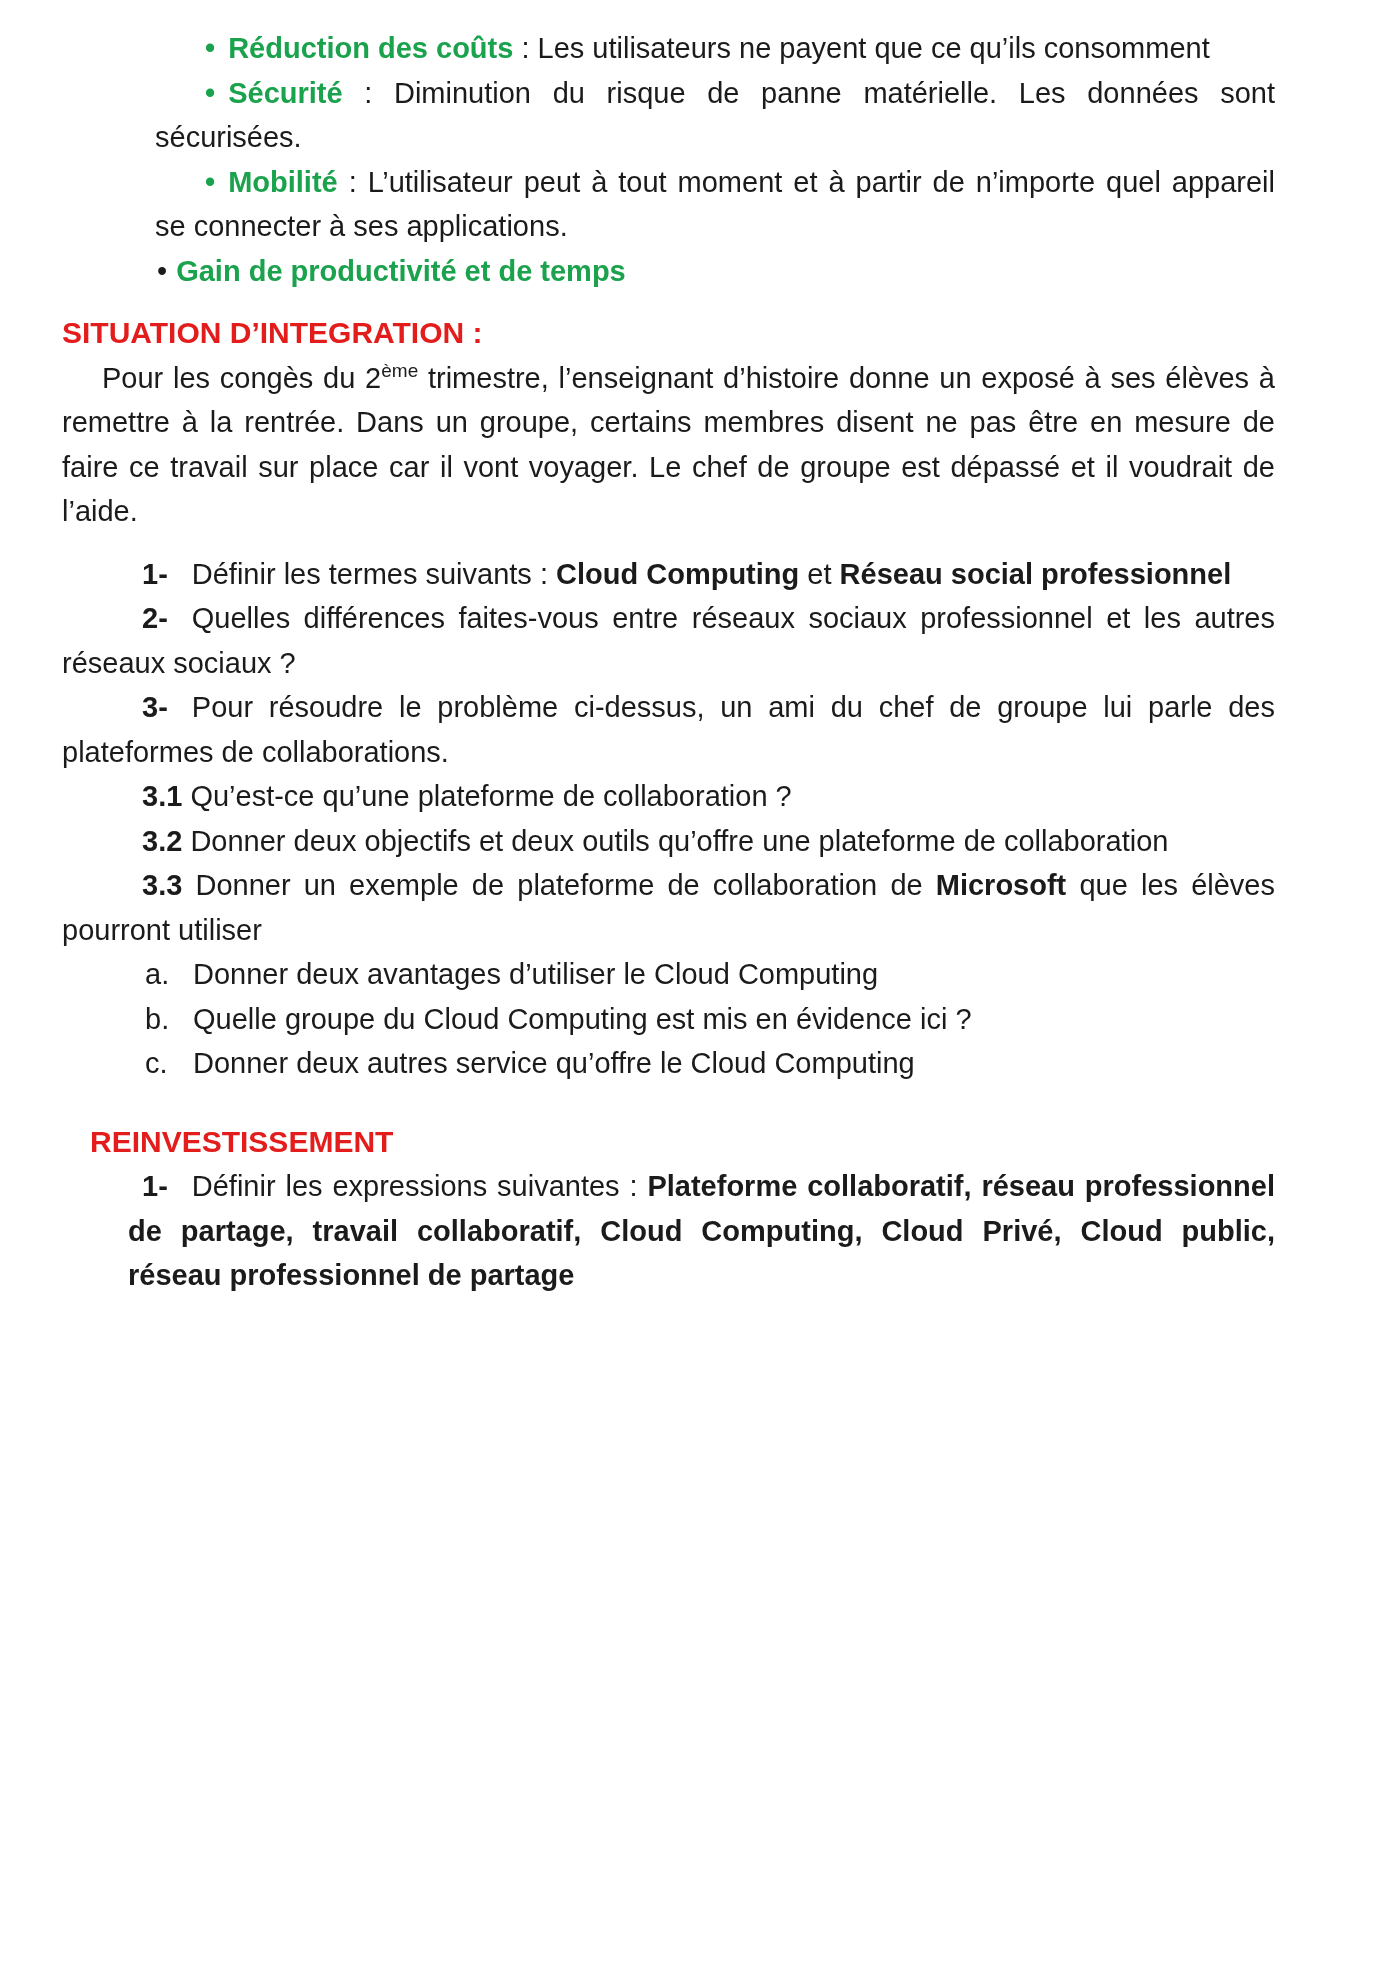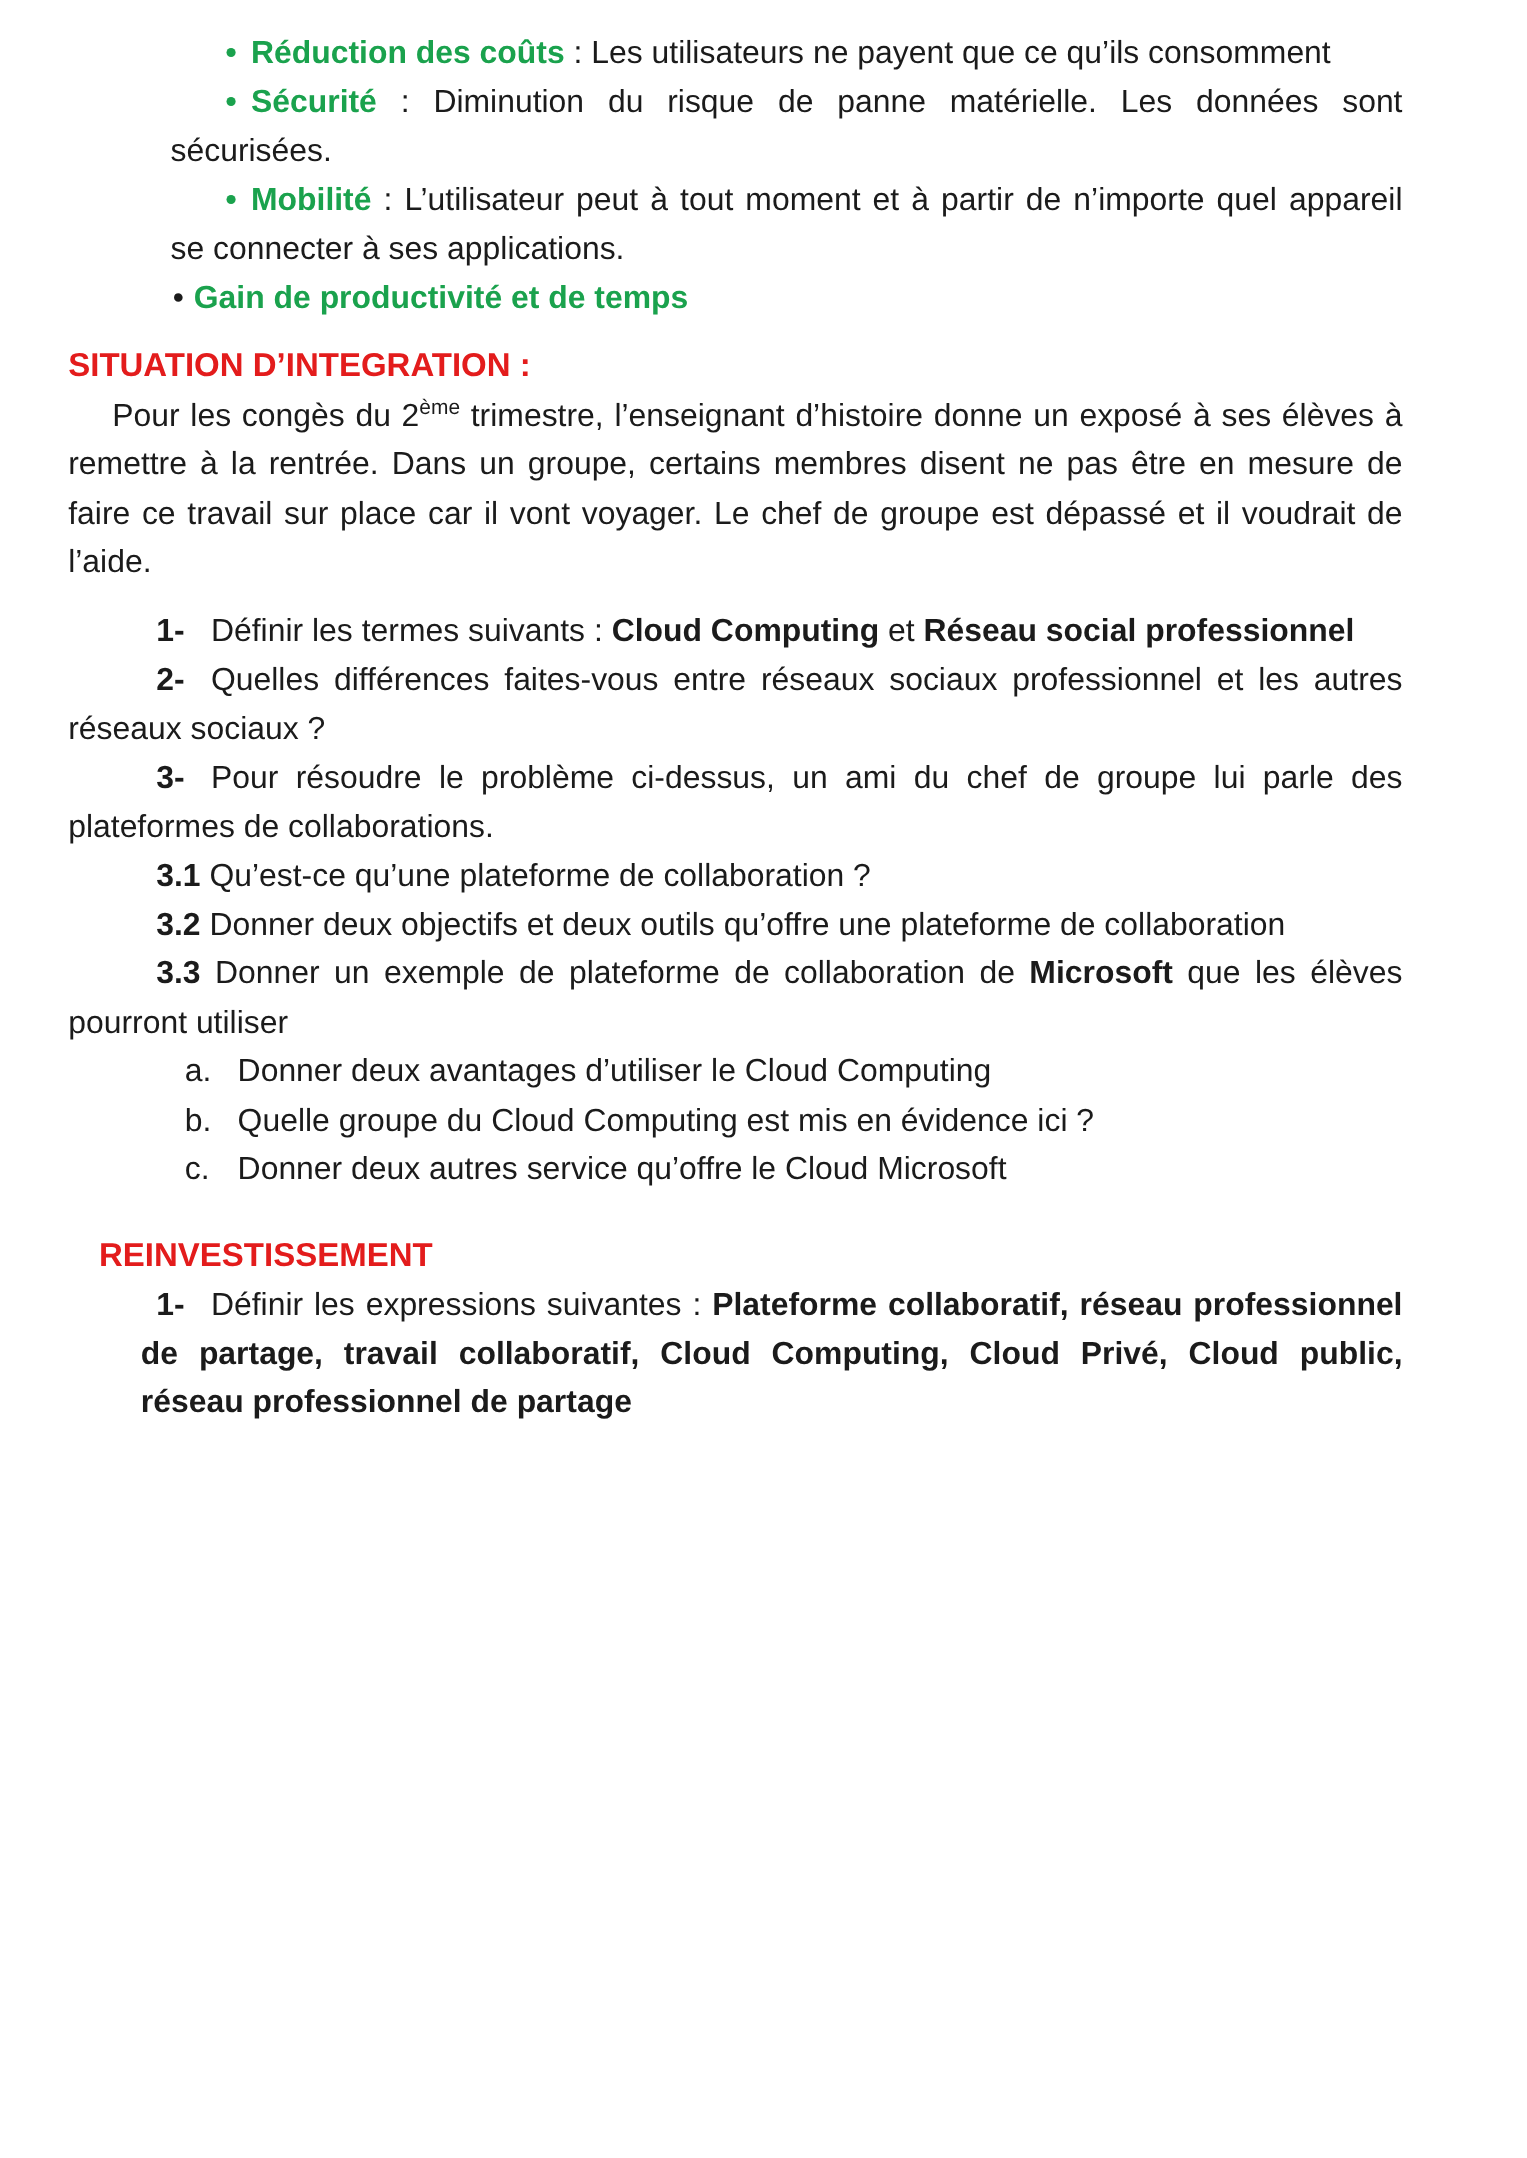--- a/index.html
+++ b/index.html
@@ -51,21 +51,21 @@
   .intro{text-indent:40px;}
   sup{font-size:19px;line-height:0;vertical-align:super;}
 
   .qitem{text-indent:80px;}     
   .q-first{margin-top:18px;}
   .qnum{font-weight:bold;}
   .tab{display:inline-block;width:24px;}
   b,.bold{font-weight:bold;}
 
   .subitem{
-    margin-left:106px;          
+    margin-left:83px;          
   }
   .submark{display:inline-block;width:48px;}
 
   .reinvest-item{
     margin-left:66px;           
     text-indent:14px;           
     font-weight:normal;
   }
 
   
@@ -143,21 +143,21 @@
 
     <p class="subitem">
       <span class="submark">a.</span><span>Donner deux avantages d’utiliser le Cloud Computing</span>
     </p>
 
     <p class="subitem">
       <span class="submark">b.</span><span>Quelle groupe du Cloud Computing est mis en évidence ici ?</span>
     </p>
 
     <p class="subitem">
-      <span class="submark">c.</span><span>Donner deux autres service qu’offre le Cloud Microsoft</span>
+      <span class="submark">c.</span><span>Donner deux autres service qu’offre le Cloud Computing</span>
     </p>
 
     <p class="sec-heading h-reinvest">REINVESTISSEMENT</p>
 
     <p class="qitem just reinvest-item">
       <span class="qnum">1-</span><span class="tab"></span><span>Définir les expressions suivantes : </span><b>Plateforme collaboratif, réseau professionnel de partage, travail collaboratif, Cloud Computing, Cloud Privé, Cloud public, réseau professionnel de partage</b>
     </p>
 
   </div>
 

